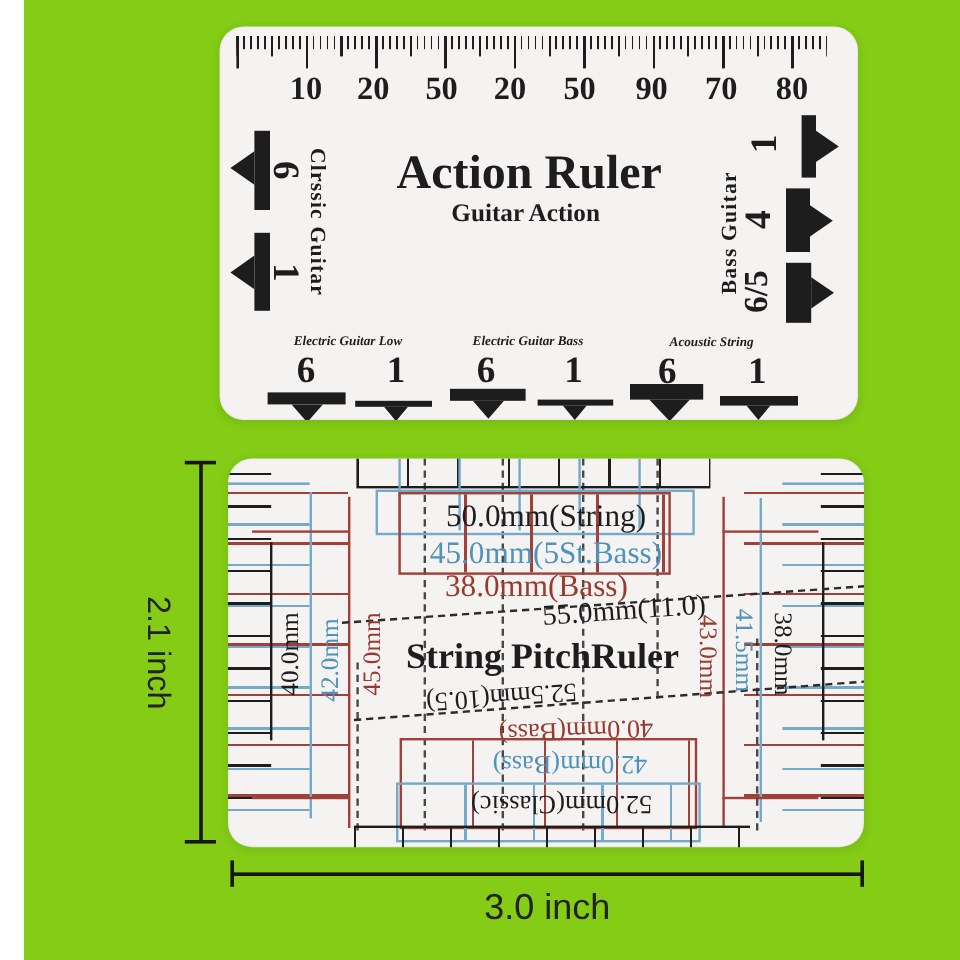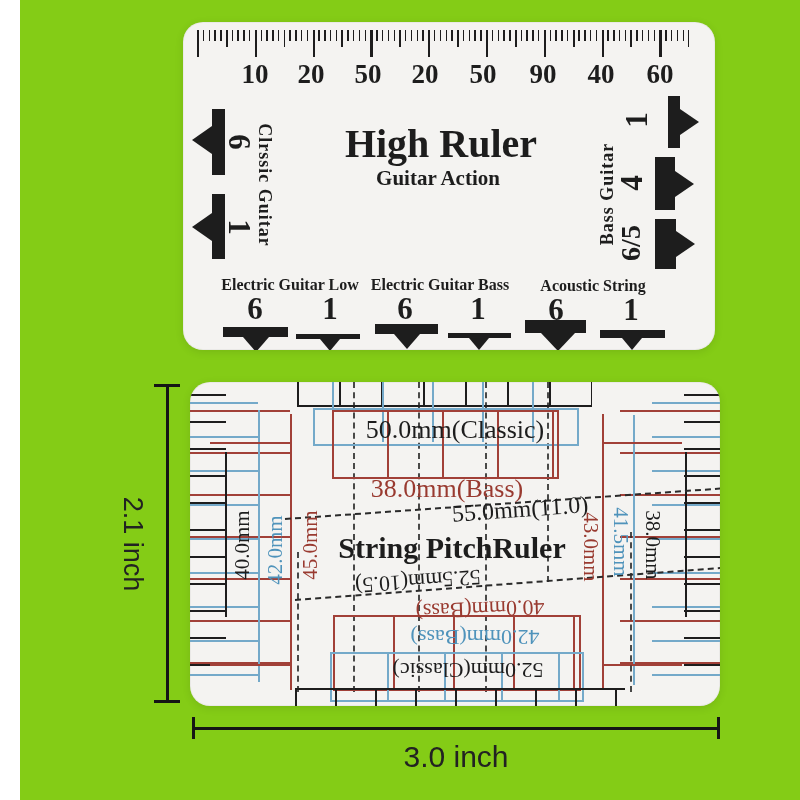--- a/index.html
+++ b/index.html
@@ -38,21 +38,21 @@
   
   .dashv{position:absolute;width:0;border-left:2px dashed #2b2b2b;opacity:.85;}
   .dashd{position:absolute;height:0;border-top:2.5px dashed #2b2b2b;transform-origin:left center;}
   .vline{position:absolute;width:2px;}
   .hseg{position:absolute;height:2px;}
   .combL{position:absolute;left:0;}
   .combR{position:absolute;right:0;}
   .comb-black{background:repeating-linear-gradient(180deg,var(--ink) 0 2px,transparent 2px 27px);}
   .comb-blue{background:repeating-linear-gradient(180deg,var(--blueline) 0 2px,transparent 2px 34px);}
   .comb-red{background:repeating-linear-gradient(180deg,var(--redline) 0 2px,transparent 2px 42px);}
-  .fs17{font-size:16px;} .fs18{font-size:18px;} .fs21{font-size:21px;} .fs22{font-size:22px;}
+  .fs17{font-size:11px;font-style:italic;} .fs18{font-size:18px;} .fs21{font-size:21px;} .fs22{font-size:22px;}
   .fs24{font-size:24px;} .fs26{font-size:26px;} .fs27{font-size:27px;} .fs28{font-size:28px;}
   .fs30{font-size:30px;} .fs31{font-size:31px;} .fs40{font-size:40px;}
   .dimline{position:absolute;background:#151515;}
 </style>
 </head>
 <body>
 
 <div class="stage">
 
   <div class="card" style="left:163px;top:22px;width:532px;height:328px;">
@@ -60,25 +60,25 @@
     <div>
       <div class="ticks t-min"></div>
       <div class="ticks t-med"></div>
       <div class="ticks t-maj"></div>
       <span class="pin b fs27" style="left:72px;top:52px;">10</span>
       <span class="pin b fs27" style="left:128px;top:52px;">20</span>
       <span class="pin b fs27" style="left:185px;top:52px;">50</span>
       <span class="pin b fs27" style="left:242px;top:52px;">20</span>
       <span class="pin b fs27" style="left:300px;top:52px;">50</span>
       <span class="pin b fs27" style="left:360px;top:52px;">90</span>
-      <span class="pin b fs27" style="left:418px;top:52px;">40</span>
-      <span class="pin b fs27" style="left:477px;top:52px;">60</span>
-    </div>
-
-    <div class="pin b fs40" style="left:258px;top:122px;">High Ruler</div>
+      <span class="pin b fs27" style="left:418px;top:52px;">70</span>
+      <span class="pin b fs27" style="left:477px;top:52px;">80</span>
+    </div>
+
+    <div class="pin b fs40" style="left:258px;top:122px;">Action Ruler</div>
     <div class="pin b fs21" style="left:255px;top:156px;">Guitar Action</div>
 
     <div>
       <div class="bar" style="left:29px;top:87px;width:13px;height:66px;"></div>
       <div class="tri-left" style="left:9px;top:104px;"></div>
       <div class="bar" style="left:29px;top:172px;width:13px;height:65px;"></div>
       <div class="tri-left" style="left:9px;top:191px;"></div>
       <span class="pin b fs31" style="left:56px;top:120px;--r:90deg;">6</span>
       <span class="pin b fs31" style="left:56px;top:205px;--r:90deg;">1</span>
       <span class="pin b fs18" style="left:82px;top:163px;--r:90deg;letter-spacing:1px;">Clrssic Guitar</span>
@@ -169,21 +169,22 @@
     <div class="abs" style="left:143px;top:233px;width:244px;height:72px;border:2px solid var(--redline);
          background:repeating-linear-gradient(90deg,transparent 0 58px,var(--redline) 58px 60px);"></div>
     <div class="abs" style="left:140px;top:270px;width:250px;height:46px;border:2px solid var(--blueline);
          background:repeating-linear-gradient(90deg,transparent 0 55px,var(--blueline) 55px 57px);"></div>
     <div class="abs" style="left:105px;top:306px;width:330px;height:18px;border-top:2px solid var(--ink);
          background:repeating-linear-gradient(90deg,var(--ink) 0 2px,transparent 2px 40px);"></div>
 
     <div class="dashd" style="left:95px;top:136px;width:437px;transform:rotate(-4deg);"></div>
     <div class="dashd" style="left:105px;top:217px;width:430px;transform:rotate(-4.3deg);"></div>
 
-    <div class="pin fs26 ink" style="left:265px;top:48px;">50.0mm(Classic)</div>
+    <div class="pin fs26 ink" style="left:265px;top:48px;">50.0mm(String)</div>
+    <div class="pin fs26 blue" style="left:265px;top:79px;">45.0mm(5St.Bass)</div>
     <div class="pin fs26 red" style="left:257px;top:107px;">38.0mm(Bass)</div>
     <div class="pin fs24 ink" style="left:330px;top:127px;--r:-4deg;">55.0mm(11.0)</div>
     <div class="pin b fs30 ink" style="left:262px;top:166px;text-align:center;">String PitchRuler</div>
     <div class="pin fs22 ink" style="left:228px;top:199px;--r:176deg;">52.5mm(10.5)</div>
     <div class="pin fs22 red" style="left:290px;top:227px;--r:178deg;">40.0mm(Bass)</div>
     <div class="pin fs22 blue" style="left:285px;top:255px;--r:180deg;">42.0mm(Bass)</div>
     <div class="pin fs22 ink" style="left:278px;top:288px;--r:180deg;">52.0mm(Classic)</div>
 
     <div class="pin fs21 ink" style="left:52px;top:163px;--r:-90deg;">40.0mm</div>
     <div class="pin fs21 blue" style="left:85px;top:168px;--r:-90deg;">42.0mm</div>

